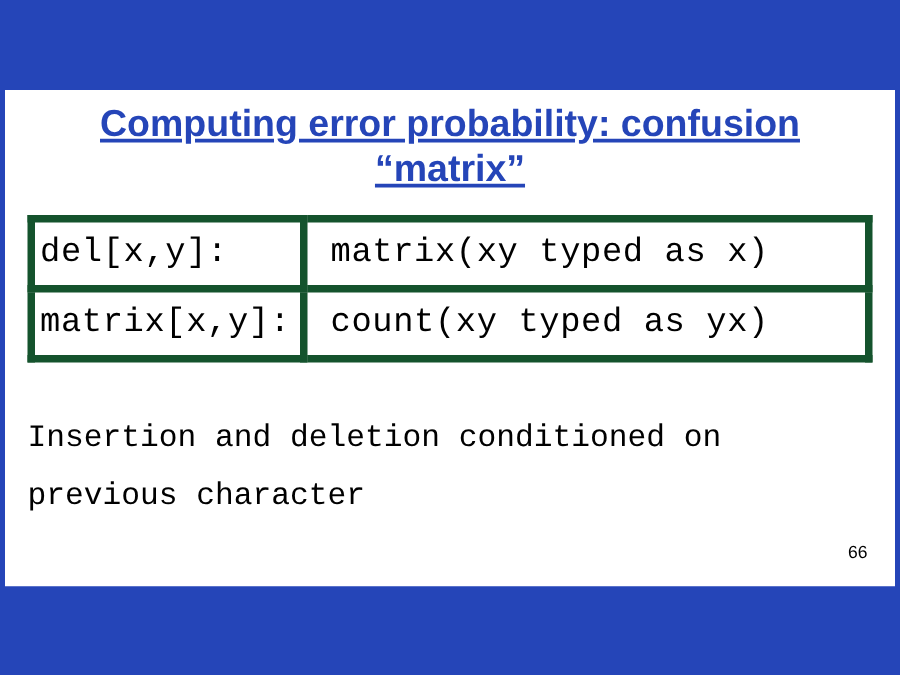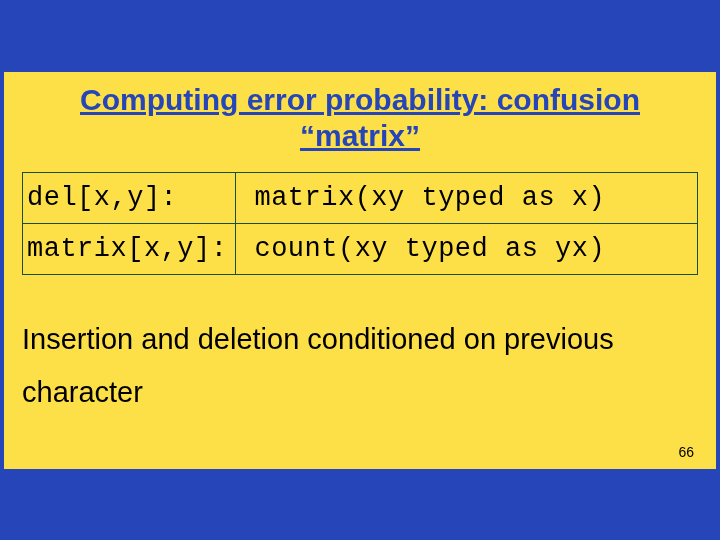--- a/index.html
+++ b/index.html
@@ -8,61 +8,62 @@
     height: 540px;
     background: #2545b8;
     font-family: Arial, Helvetica, sans-serif;
     display: flex;
     align-items: center;
     justify-content: center;
   }
   .slide {
     width: 712px;
     height: 397px;
-    background: #fde047;
+    background: #ffffff;
     position: relative;
     padding: 10px 18px 0 18px;
   }
   .title {
     text-align: center;
     color: #2545b8;
     font-size: 30px;
     font-weight: bold;
     text-decoration: underline;
     line-height: 1.2;
     margin-bottom: 18px;
   }
   .table {
     width: 100%;
     border-collapse: collapse;
   }
   .table td {
-    border: 1px solid #14532d;
+    border: 6px solid #14532d;
     padding: 10px 8px;
     font-family: "Courier New", Courier, monospace;
     font-size: 27px;
     letter-spacing: 0.5px;
     vertical-align: middle;
   }
   .table td.left {
     width: 31%;
     padding-left: 4px;
   }
   .table td.right {
     padding-left: 18px;
   }
   .note {
     margin-top: 38px;
-    font-size: 29px;
+    font-size: 25px;
     color: #000;
     line-height: 1.85;
+    font-family: Liberation Mono, monospace;
   }
   .page-num {
     position: absolute;
-    bottom: 9px;
+    bottom: 20px;
     right: 22px;
     font-size: 14px;
     color: #000;
   }
 </style>
 </head>
 <body>
 
 <div class="slide">
   <div class="title">Computing error probability: confusion “matrix”</div>

